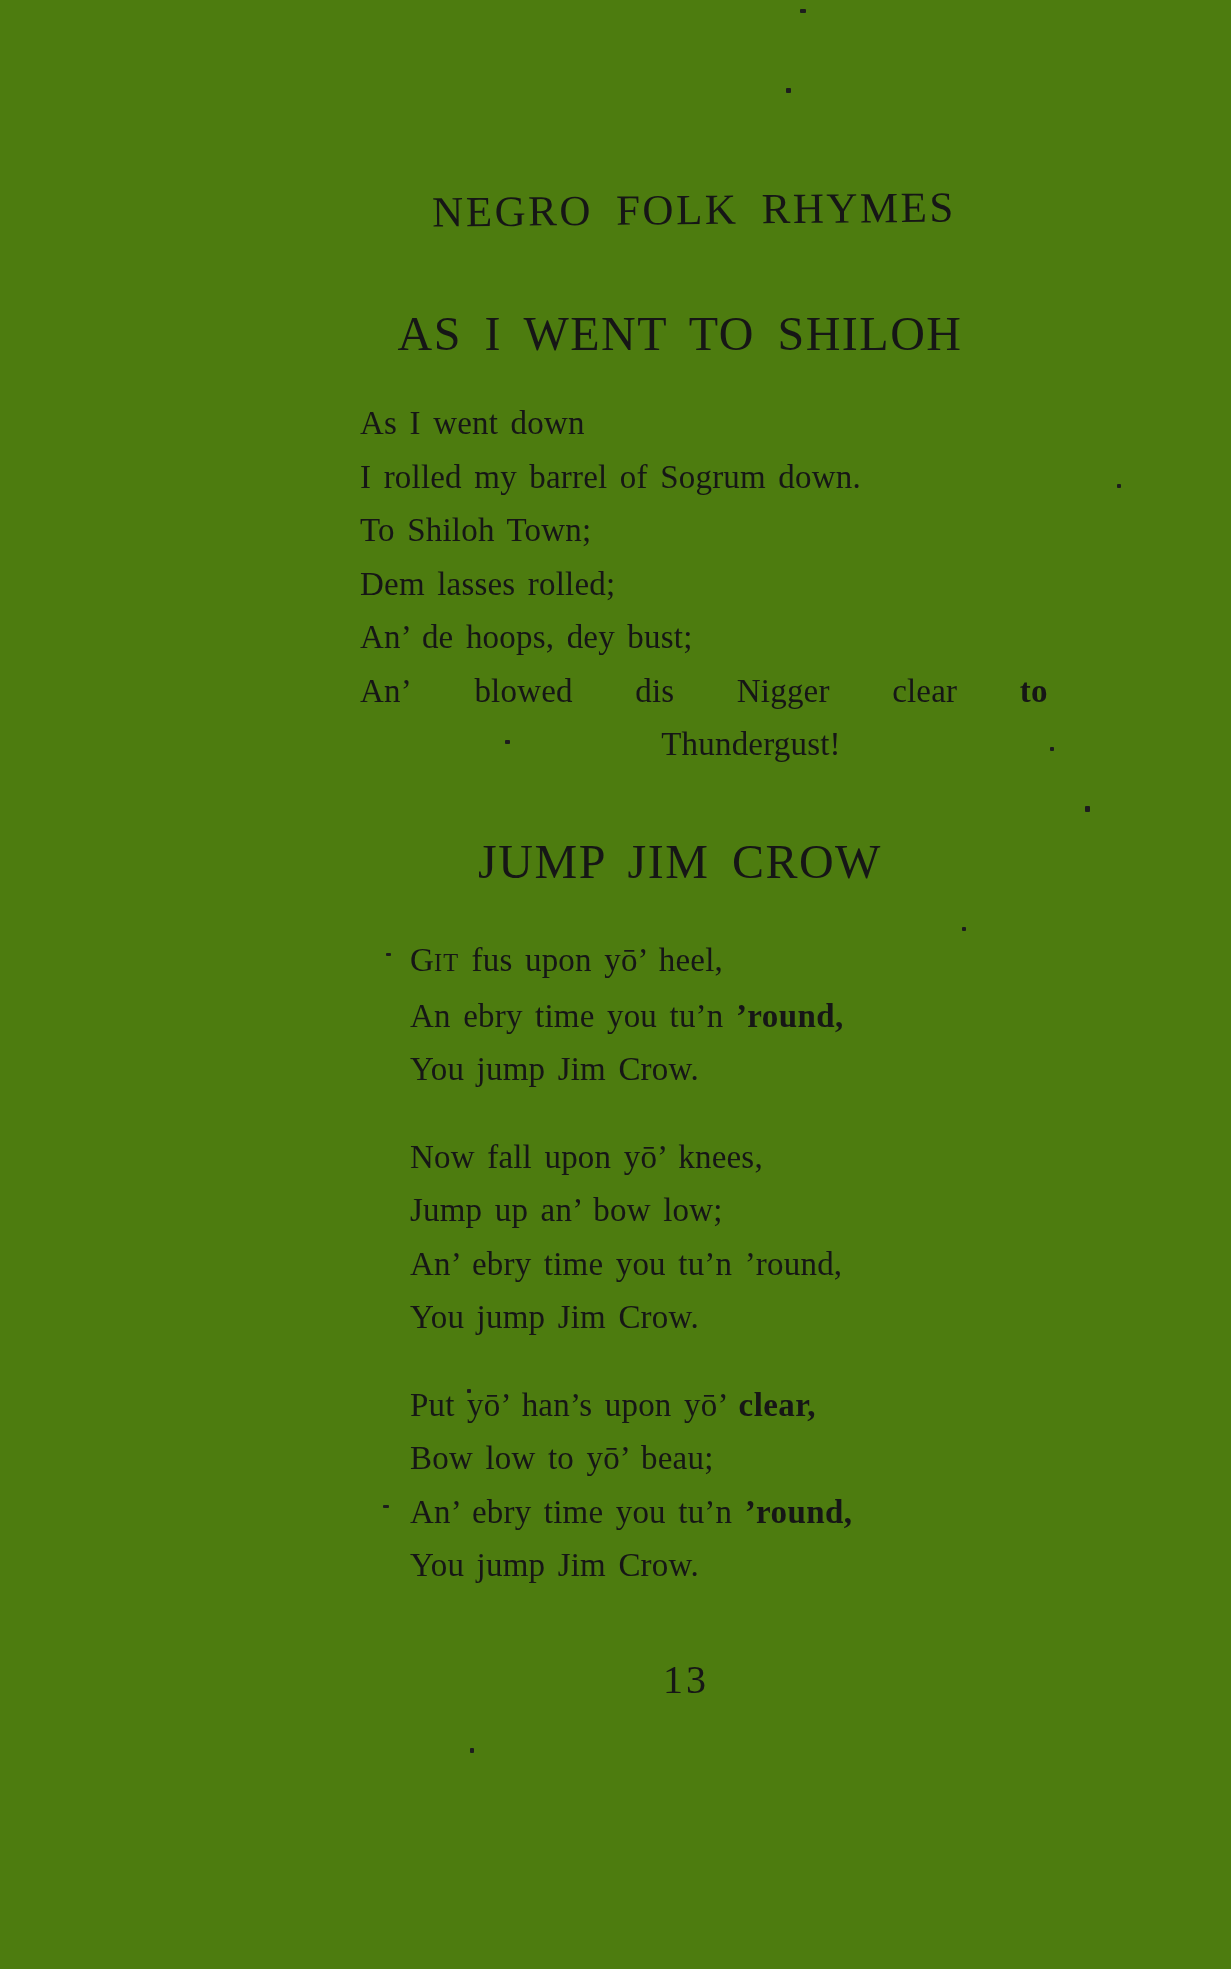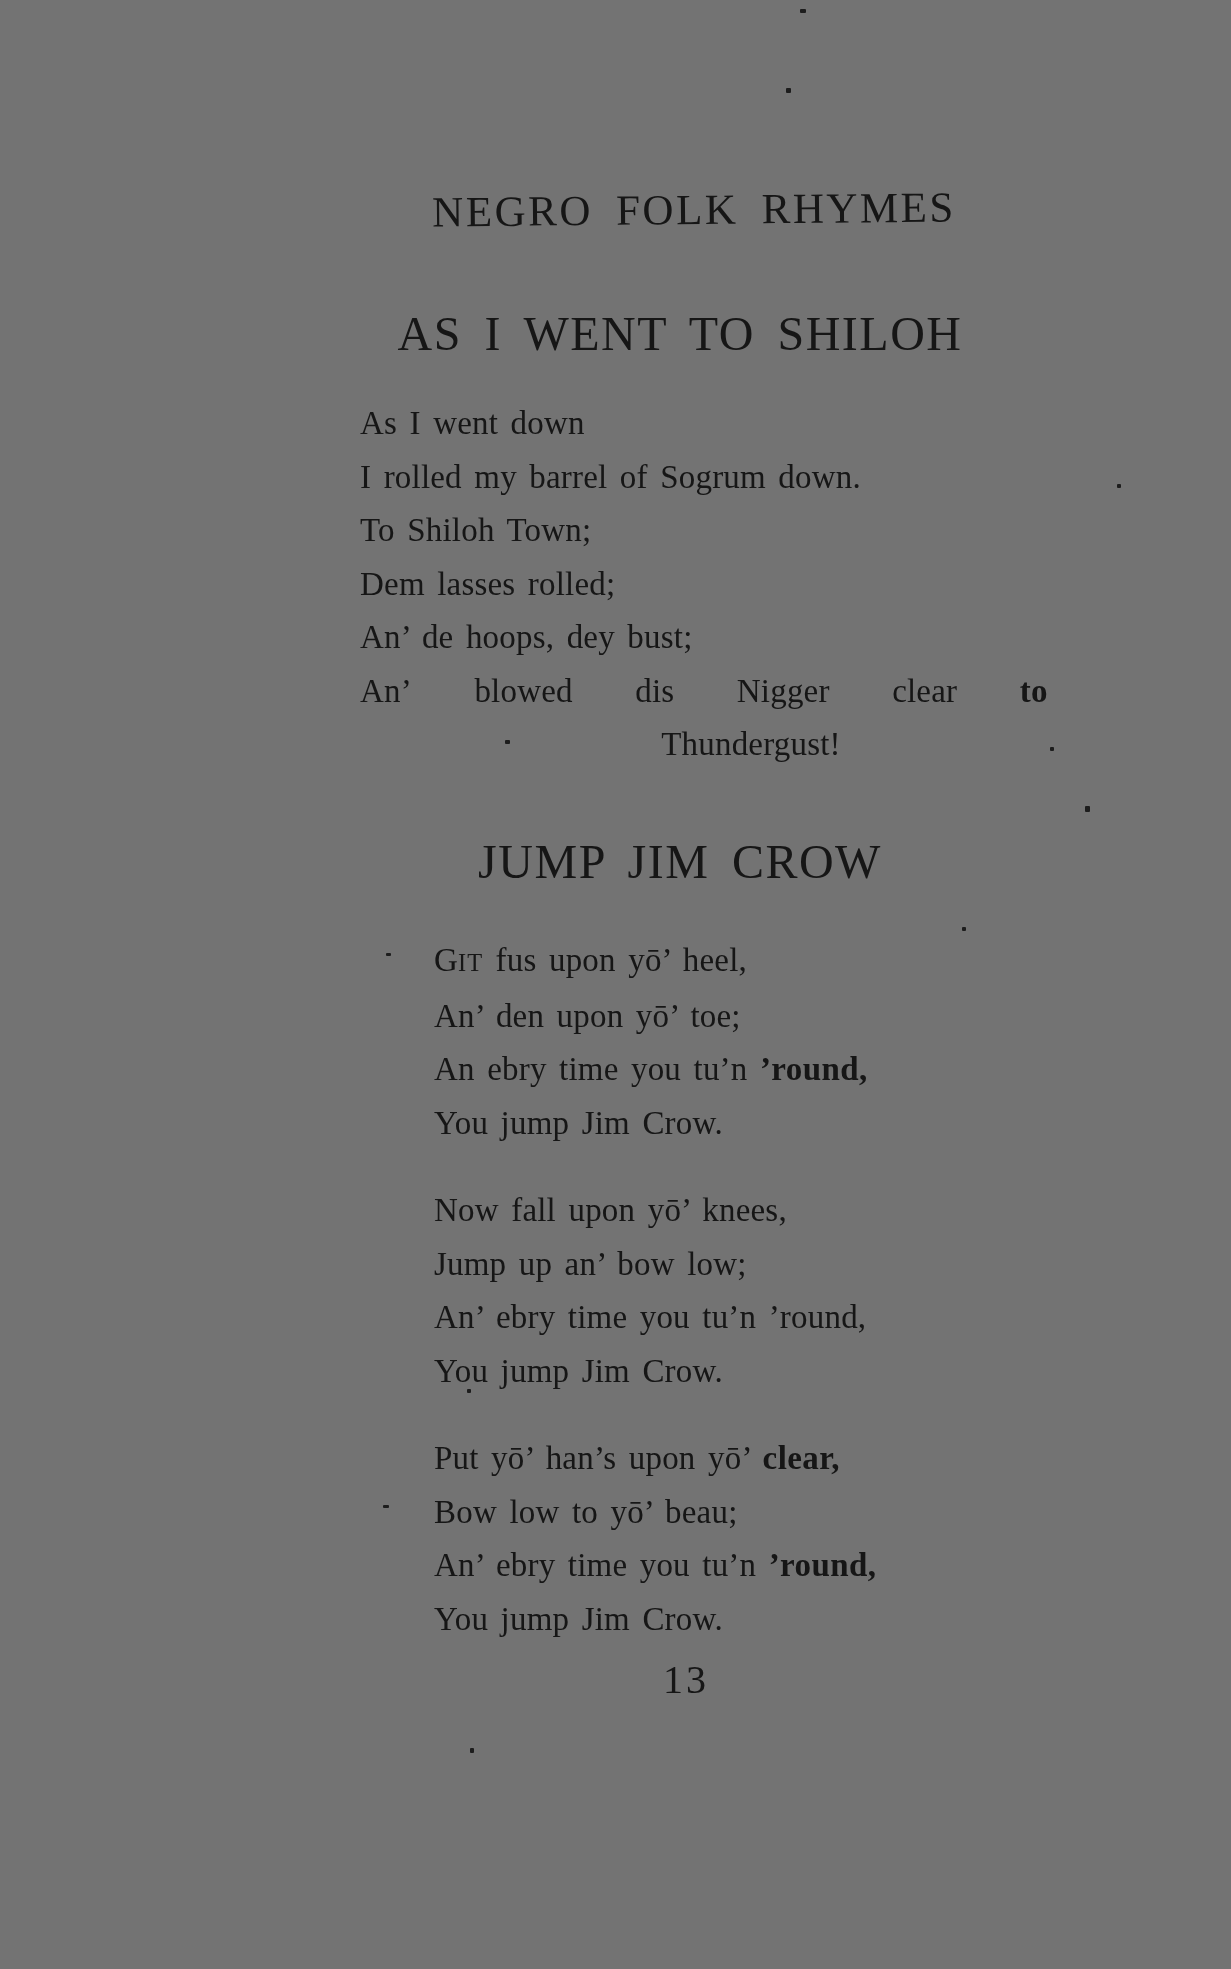--- a/index.html
+++ b/index.html
@@ -1,19 +1,19 @@
 <!DOCTYPE html>
 <html><head>
 <meta charset="utf-8">
 <style>
   html,body{margin:0;padding:0;background:#e9e9e9;}
   .page{
     position:relative;
     width:1231px;height:1969px;
-    background:#737373;
+    background:#4d7c0f;
     color:#161616;
     font-family:"Liberation Serif","DejaVu Serif",serif;
     overflow:hidden;
   }
   .running-header{
     position:absolute;top:188px;left:694px;
     transform:translateX(-50%) rotate(-0.55deg);
     font-size:43px;letter-spacing:2.5px;word-spacing:10px;
     white-space:nowrap;line-height:1;
   }
@@ -23,21 +23,21 @@
     white-space:nowrap;line-height:1;
   }
   #title-1{top:310px;}
   #title-2{top:838px;}
   .poem-body{
     position:absolute;
     font-size:33px;line-height:53.5px;
     word-spacing:4px;letter-spacing:0.2px;
   }
   #poem-body-1{left:360px;top:397px;width:690px;}
-  #poem-body-2{left:434px;top:934px;width:640px;}
+  #poem-body-2{left:410px;top:934px;width:640px;}
   .stanza{margin:0 0 34px 0;}
   .stanza:last-child{margin-bottom:0;}
   .line{white-space:nowrap;}
   .line.justify{
     display:flex;justify-content:space-between;
     width:688px;white-space:nowrap;
   }
   .line.indent{padding-left:92px;text-align:center;}
   .heavy{font-weight:bold;letter-spacing:0.4px;}
   .smallcap{font-size:0.74em;letter-spacing:1px;}
@@ -73,21 +73,20 @@
         </div>
         <div class="line indent"><span>Thundergust!</span></div>
       </div>
     </div>
 
   <div class="poem-title" id="title-2">JUMP JIM CROW</div>
 
   <div class="poem-body" id="poem-body-2">
       <div class="stanza">
         <div class="line"><span>G</span><span class="smallcap">IT</span><span> fus upon yō’ heel,</span></div>
-        <div class="line"><span>An’ den upon yō’ toe;</span></div>
         <div class="line"><span>An ebry time you tu’n </span><span class="heavy">’round,</span></div>
         <div class="line"><span>You jump Jim Crow.</span></div>
       </div>
       <div class="stanza">
         <div class="line"><span>Now fall upon yō’ knees,</span></div>
         <div class="line"><span>Jump up an’ bow low;</span></div>
         <div class="line"><span>An’ ebry time you tu’n ’round,</span></div>
         <div class="line"><span>You jump Jim Crow.</span></div>
       </div>
       <div class="stanza">

